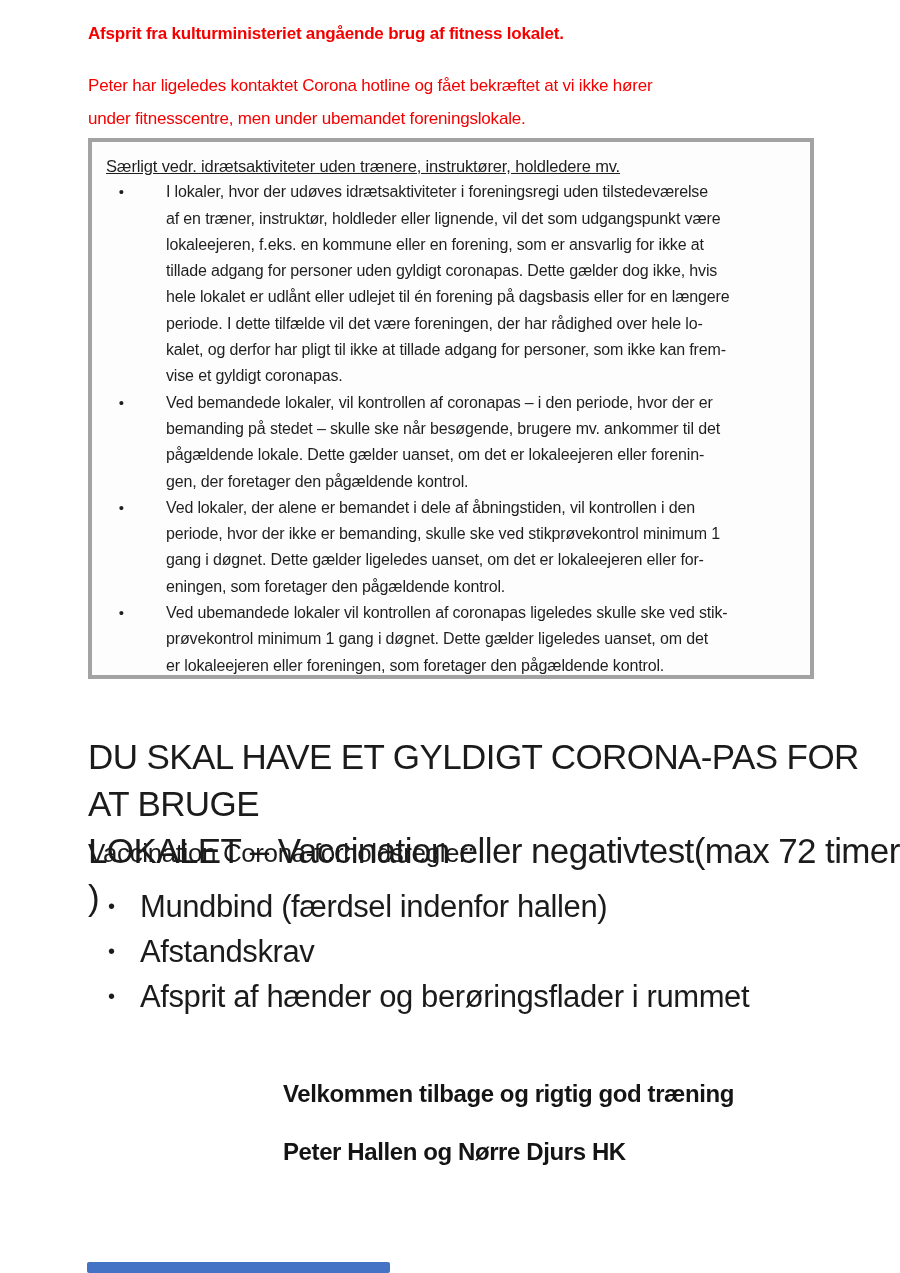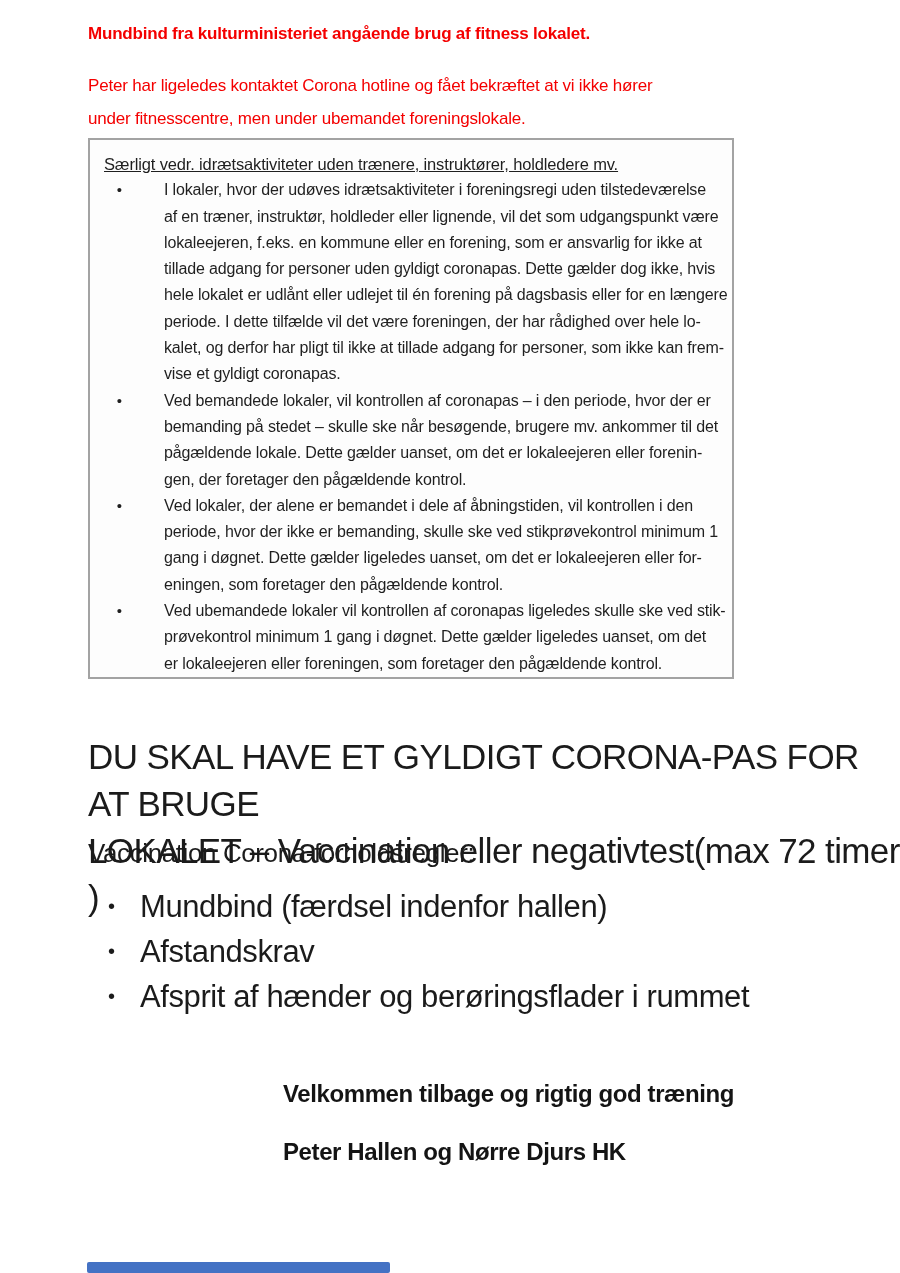--- a/index.html
+++ b/index.html
@@ -22,22 +22,22 @@
   .intro-paragraph {
     position: absolute; left: 88px; top: 69px;
     font-size: 17px; font-weight: normal; color: #f40000;
     line-height: 33px; letter-spacing: -0.2px;
     white-space: pre-line;
   }
 
   
   .rules-box {
     position: absolute; left: 88px; top: 138px;
-    width: 646px; height: 541px;
-    border: 2px solid #a3a3a3;
+    width: 726px; height: 541px;
+    border: 4px solid #a3a3a3;
     padding: 11px 12px 0 14px;
     background: #fdfdfd;
   }
   .rules-box-heading {
     font-size: 16.5px; color: #1f1f1f;
     text-decoration: underline;
     letter-spacing: -0.15px;
     line-height: 26.3px;
   }
   .rules-list { list-style: none; }
@@ -97,21 +97,21 @@
     position: absolute; left: 87px; top: 1262px;
     width: 303px; height: 11px;
     border-radius: 2px;
   }
 </style>
 </head>
 <body>
 
 <div class="page">
 
-  <div class="intro-heading">Mundbind fra kulturministeriet angående brug af fitness lokalet.</div>
+  <div class="intro-heading">Afsprit fra kulturministeriet angående brug af fitness lokalet.</div>
   <div class="intro-paragraph">Peter har ligeledes kontaktet Corona hotline og fået bekræftet at vi ikke hører
 under fitnesscentre, men under ubemandet foreningslokale.</div>
 
   <div class="rules-box">
     <div class="rules-box-heading">Særligt vedr. idrætsaktiviteter uden trænere, instruktører, holdledere mv.</div>
     <ul class="rules-list">
       <li class="rules-bullet">
         <span class="dot">•</span>
         <span class="btxt">I lokaler, hvor der udøves idrætsaktiviteter i foreningsregi uden tilstedeværelse
 af en træner, instruktør, holdleder eller lignende, vil det som udgangspunkt være

